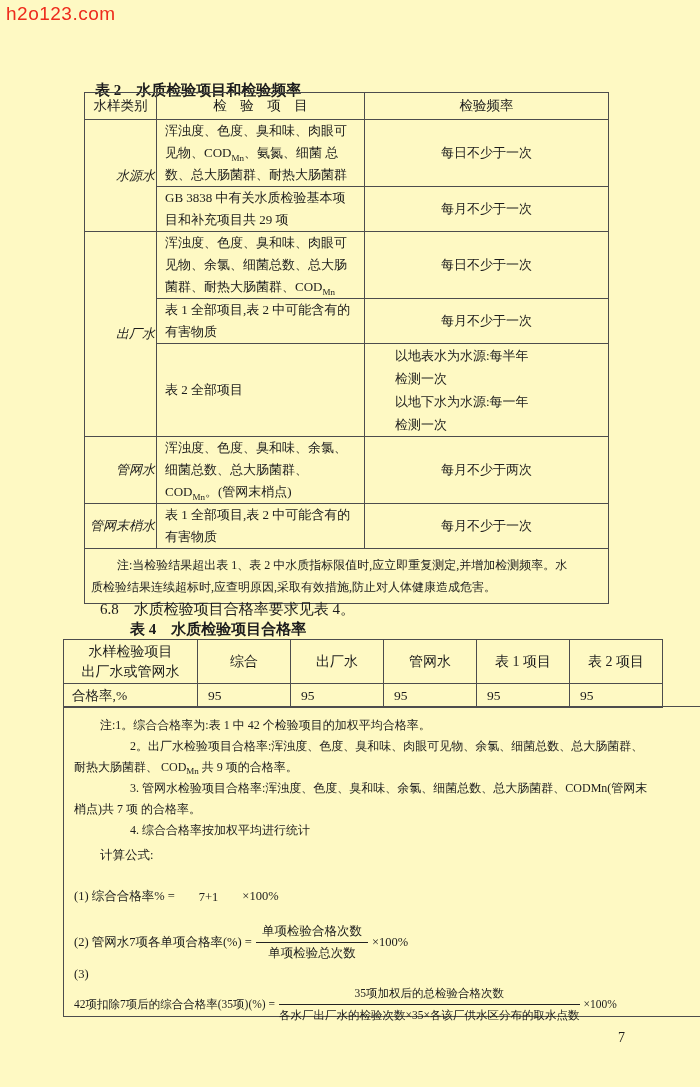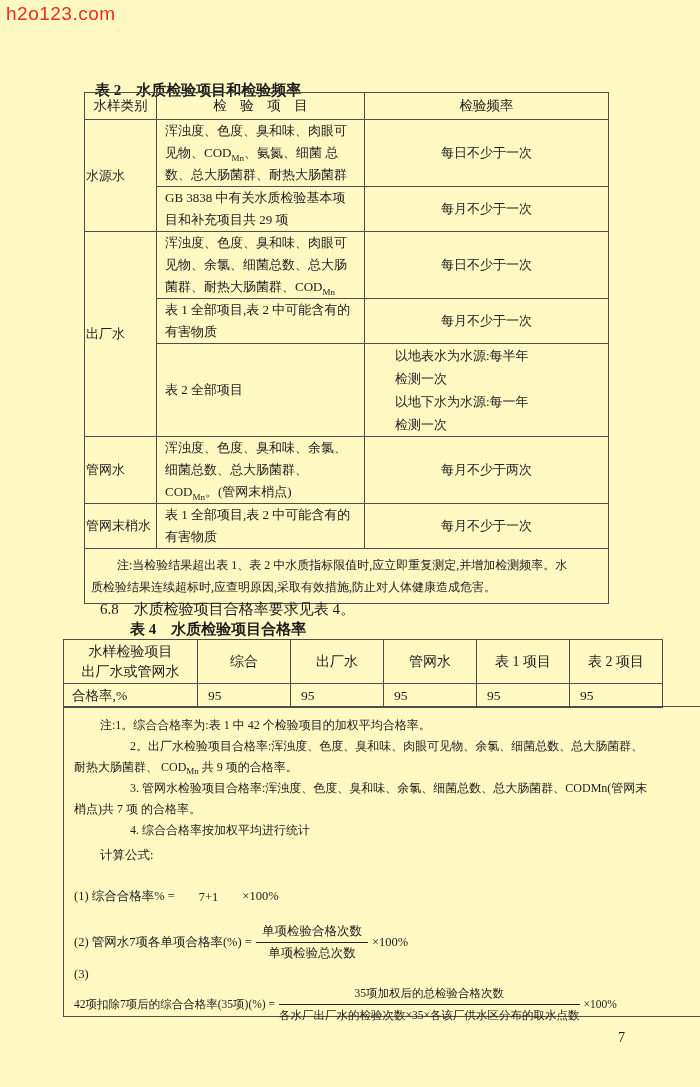--- a/index.html
+++ b/index.html
@@ -11,21 +11,21 @@
   .watermark{
     position:absolute;left:6px;top:3px;
     font-family:"Liberation Sans","DejaVu Sans",sans-serif;
     font-size:19px;letter-spacing:.5px;
   }
   .t3-title{position:absolute;left:95px;top:81px;font-size:15px;font-weight:bold;}
   table{border-collapse:collapse;table-layout:fixed;}
   td{border:1px solid #4d4d4d;overflow:hidden;}
   .t3{position:absolute;left:68px;top:92px;width:524px;font-size:13px;margin-left:16px;}
   .t3 td{line-height:22px;vertical-align:middle;}
-  .t3 .lbl{text-align:left;}
+  .t3 .lbl{text-align:right;font-style:italic;}
   .t3 .items{padding:0 6px 0 8px;}
   .t3 .freq{text-align:center;padding:0 4px;}
   .t3 .freq-left{padding:0 4px 0 30px;line-height:23px;}
   .t3 .head{text-align:center;font-size:13.5px;}
   sub{font-size:9px;line-height:0;}
   .t3-note{font-size:12px;line-height:22px;padding:5px 6px;vertical-align:top;}
   .nowrap{white-space:nowrap;}
   .ind-note{text-indent:26px;}
   .sec68{position:absolute;left:100px;top:600px;font-size:15px;}
   .t4-title{position:absolute;left:130px;top:620px;font-size:15px;font-weight:bold;}

